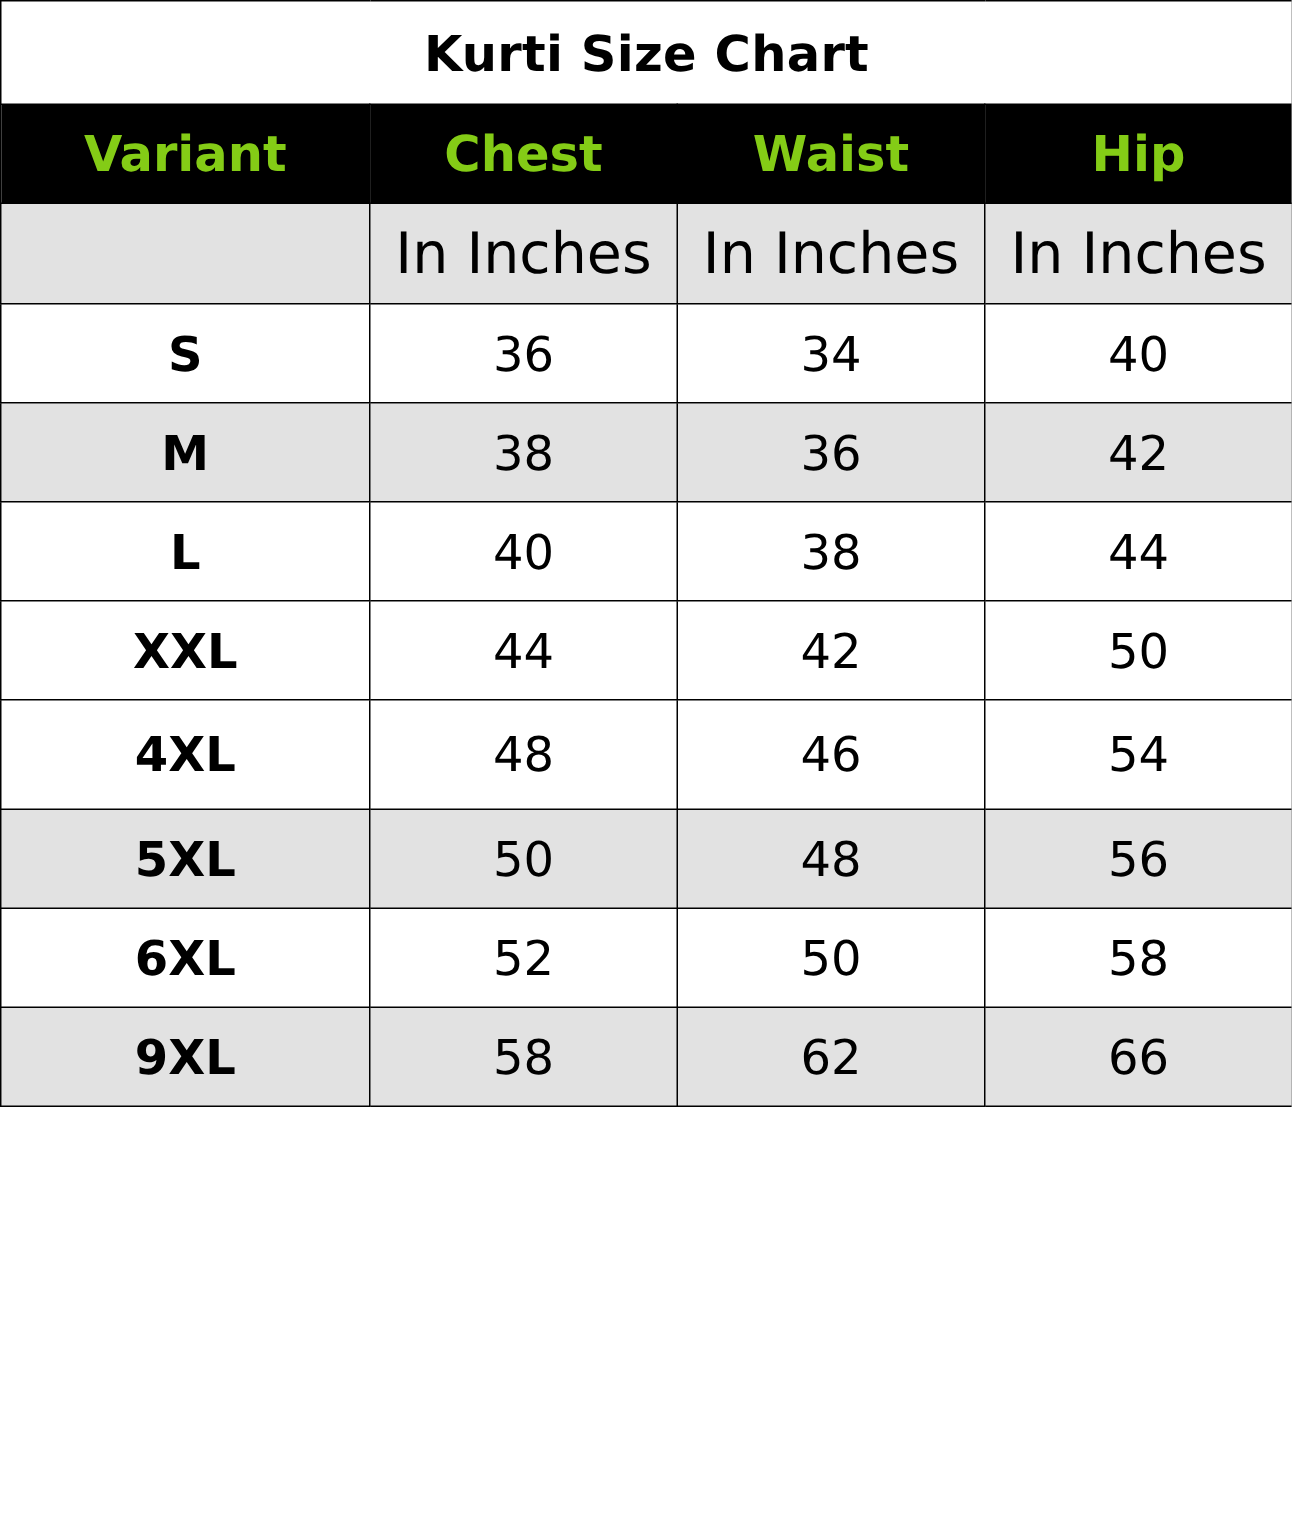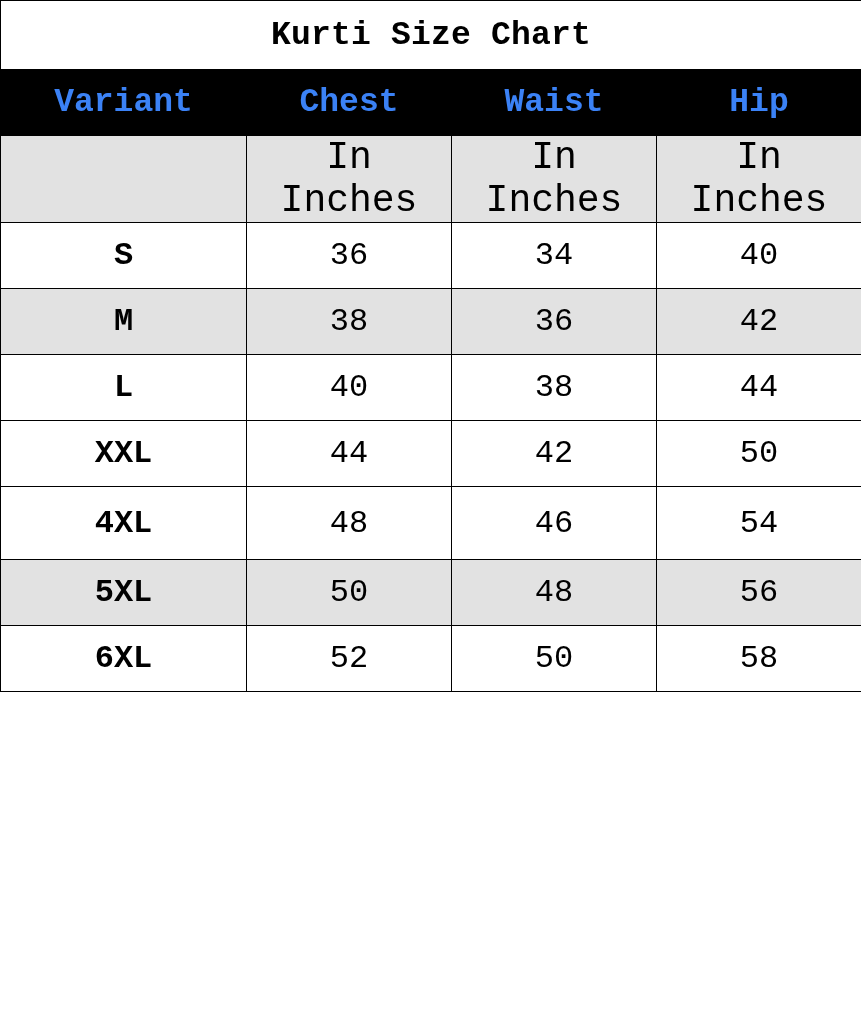--- a/index.html
+++ b/index.html
@@ -13,21 +13,20 @@
     font-family: "DejaVu Sans", sans-serif;
     color: #000000;
     overflow: hidden;
   }
   .chart-wrap {
     width: 861px;
     height: 1024px;
     box-sizing: border-box;
     display: flex;
     flex-direction: column;
-    font-family: Liberation Mono, monospace;
   }
   table.size-chart {
     width: 861px;
     border-collapse: collapse;
     table-layout: fixed;
   }
   table.size-chart td,
   table.size-chart th {
     border: 1px solid #000000;
     text-align: center;
@@ -50,21 +49,21 @@
     border-bottom: none;
     font-size: 33px;
     font-weight: bold;
     background: #ffffff;
     letter-spacing: 0.2px;
   }
   
   .head-row th {
     height: 65px;
     background: #000000;
-    color: #3b82f6;
+    color: #84cc16;
     font-size: 33px;
     font-weight: bold;
     border-color: #000000;
   }
   
   .units-row td {
     height: 66px;
     font-size: 38px;
     font-weight: normal;
     background: #e2e2e2;
@@ -147,15 +146,21 @@
         <td>50</td>
         <td>48</td>
         <td>56</td>
       </tr>
       <tr class="data-row row-white">
         <td class="variant">6XL</td>
         <td>52</td>
         <td>50</td>
         <td>58</td>
       </tr>
+      <tr class="data-row row-gray">
+        <td class="variant">9XL</td>
+        <td>58</td>
+        <td>62</td>
+        <td>66</td>
+      </tr>
     </tbody>
   </table>
 </div>
 
 </body></html>

